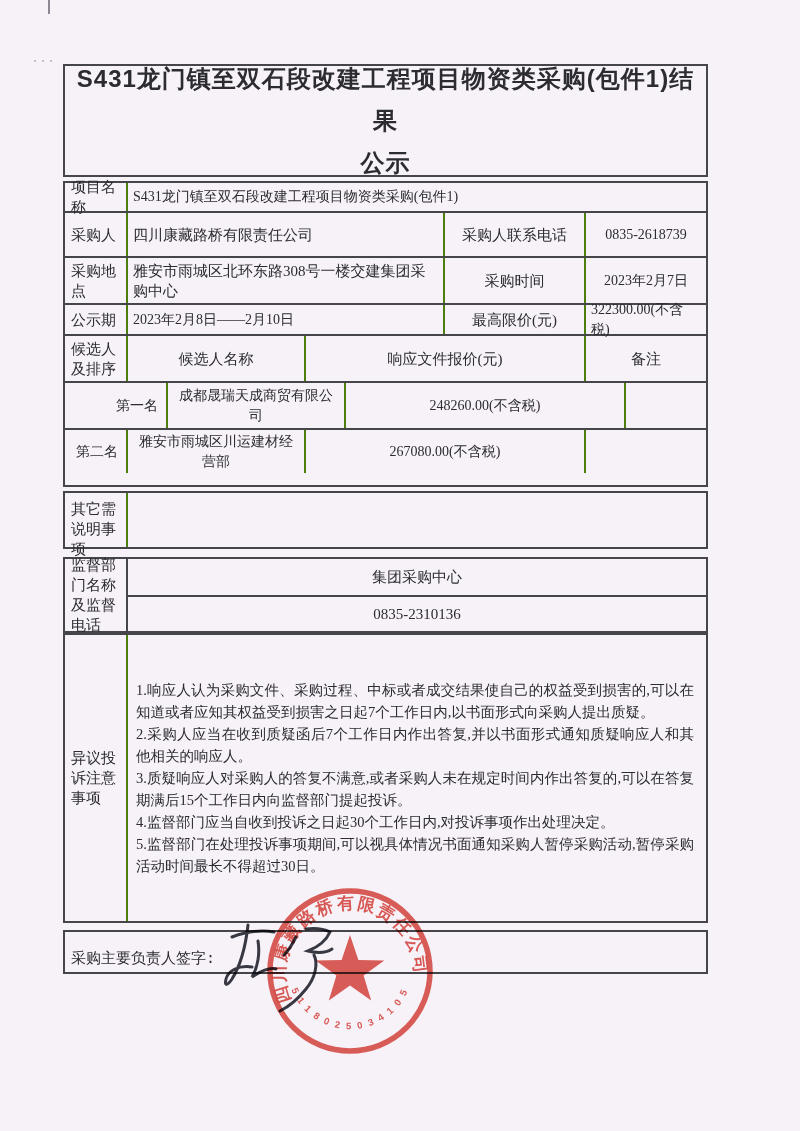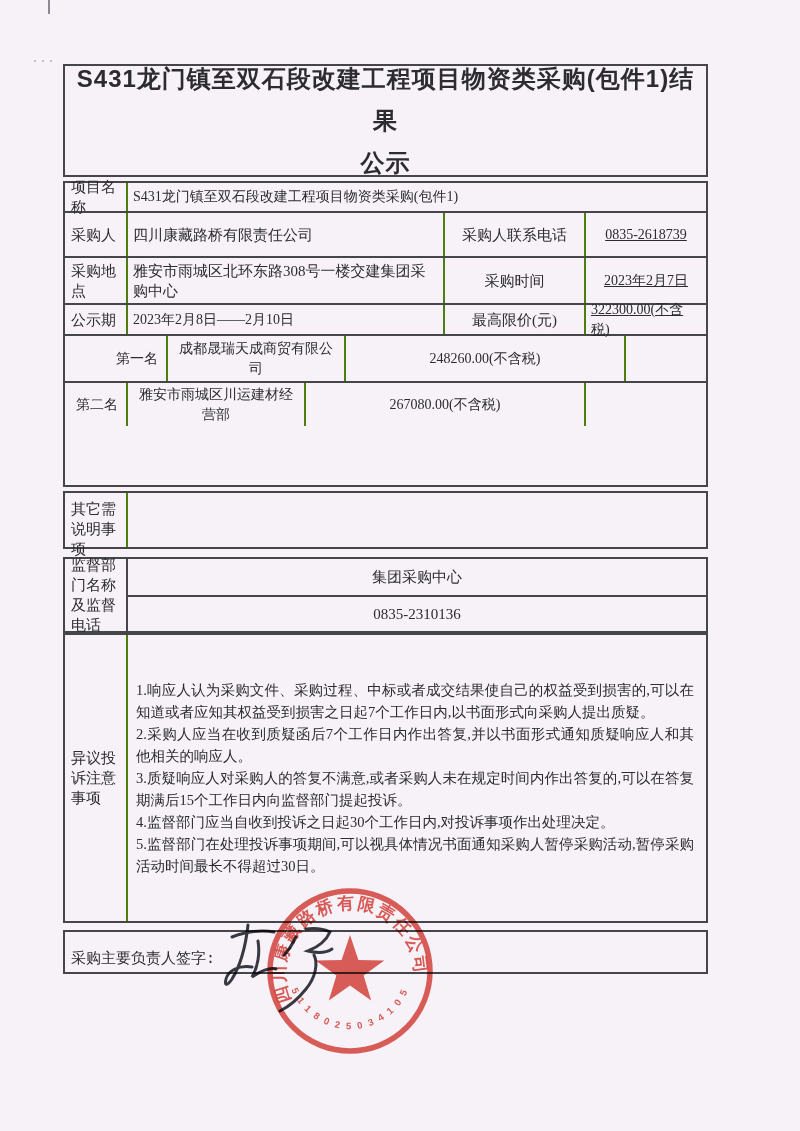--- a/index.html
+++ b/index.html
@@ -40,21 +40,21 @@
   .r1{height:28px;}
   .r2{height:45px;}
   .r3{height:47px;}
   .r4{height:31px;}
   .r5{height:47px;}
   .r6{height:47px;padding-left:40px;}
   .r7{height:45px;}
   .v-wide{width:580px;flex:0 0 580px;}
   .v-mid{width:317px;flex:0 0 317px;}
   .f-lbl{width:141px;flex:0 0 141px;}
-  .v-sm{width:122px;flex:1 1 auto;text-decoration:underline;}
+  .v-sm{width:122px;flex:1 1 auto;}
   .c-name{width:178px;flex:0 0 178px;}
   .c-price{width:280px;flex:0 0 280px;}
   .c-remark{flex:1 1 auto;}
   .small-tx{font-size:14px;}
   .other-blk{left:63px;top:491px;width:645px;height:58px;}
   .other-blk .row{height:54px;}
   .sup-blk{left:63px;top:557px;width:645px;height:76px;}
   .sup-blk .outer{display:flex;height:72px;}
   .sup-blk .lblcol{height:72px;align-items:center;display:flex;}
   .sup-right{flex:1 1 auto;border-left:2px solid #46454a;display:flex;flex-direction:column;}
@@ -112,20 +112,26 @@
       <div class="cell v-sm center small-tx">2023年2月7日</div>
     </div>
 
     <div class="row r4">
       <div class="cell lblcol">公示期</div>
       <div class="cell v-mid small-tx">2023年2月8日——2月10日</div>
       <div class="cell f-lbl center">最高限价(元)</div>
       <div class="cell v-sm small-tx">322300.00(不含税)</div>
     </div>
 
+    <div class="row r5">
+      <div class="cell lblcol">候选人及排序</div>
+      <div class="cell c-name center">候选人名称</div>
+      <div class="cell c-price center">响应文件报价(元)</div>
+      <div class="cell c-remark center">备注</div>
+    </div>
 
     <div class="row r6">
       <div class="cell lblcol center small-tx">第一名</div>
       <div class="cell c-name center small-tx">成都晟瑞天成商贸有限公司</div>
       <div class="cell c-price center small-tx">248260.00(不含税)</div>
       <div class="cell c-remark"></div>
     </div>
 
     <div class="row r7">
       <div class="cell lblcol center small-tx">第二名</div>

